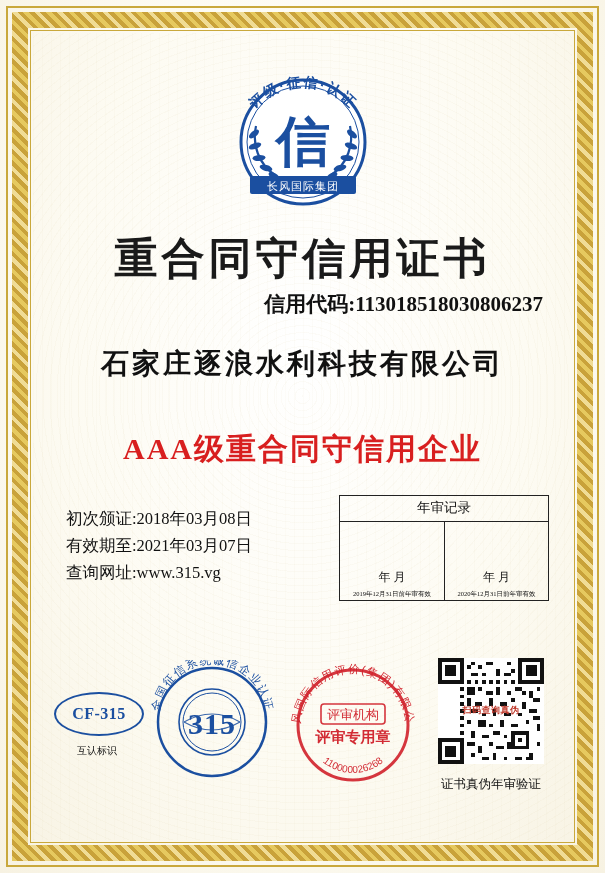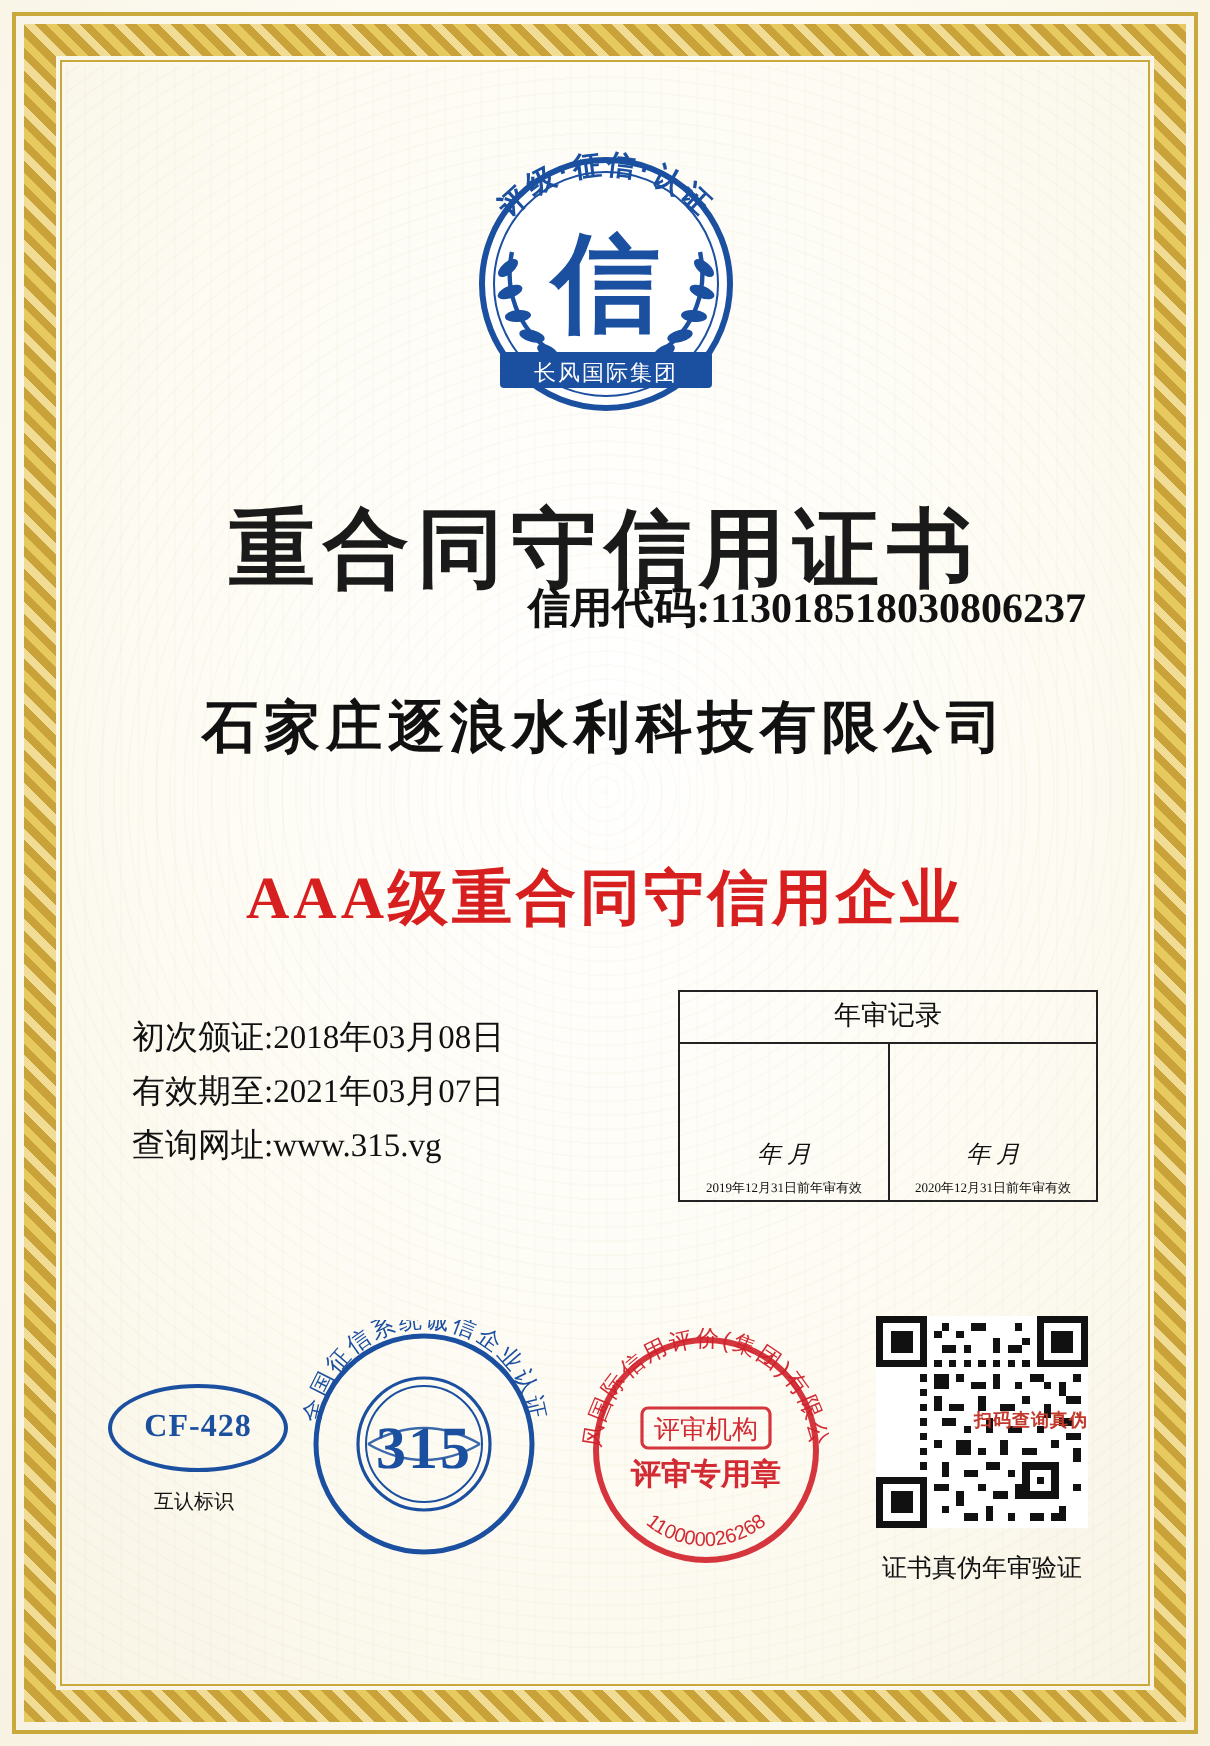--- a/index.html
+++ b/index.html
@@ -69,21 +69,21 @@
     transform: translateX(-50%);
     top: 24px;
     width: 170px;
     height: 155px;
   }
   .emblem-svg { display:block; }
 
   
   .main-title {
     position: absolute;
-    top: 206px;
+    top: 190px;
     left: 0; right: 0;
     text-align: center;
     font-family: "Liberation Serif", serif;
     font-weight: bold;
     font-size: 43px;
     letter-spacing: 4px;
     color: #1a1a1a;
   }
   .credit-code {
     position: absolute;
@@ -152,21 +152,20 @@
     box-sizing: border-box;
   }
   .review-cell + .review-cell { border-left: 1px solid #222; }
   .cell-ym {
     position: absolute;
     bottom: 14px;
     left: 0; right: 0;
     text-align: center;
     font-size: 12px;
     color: #111;
-    font-style: italic;
   }
   .cell-note {
     position: absolute;
     bottom: 1px;
     left: 0; right: 0;
     text-align: center;
     font-size: 6.5px;
     color: #111;
     white-space: nowrap;
   }
@@ -230,21 +229,21 @@
   .qr-caption {
     font-size: 12.5px;
     color: #111;
     margin-top: 12px;
     white-space: nowrap;
   }
   .qr-overlay {
     position: absolute;
     left: 0; right: 0;
     top: 46px;
-    text-align: right;
+    text-align: center;
     font-size: 9px;
     color: #c0392b;
     font-weight: bold;
     letter-spacing: 0.5px;
   }
 </style>
 </head>
 <body>
 
 <div class="certificate">
@@ -314,21 +313,21 @@
           <div class="cell-note">2019年12月31日前年审有效</div>
         </div>
         <div class="review-cell">
           <div class="cell-ym">年 月</div>
           <div class="cell-note">2020年12月31日前年审有效</div>
         </div>
       </div>
     </div>
 
     <div class="seal-cf">
-      <div class="cf-oval">CF-428</div>
+      <div class="cf-oval">CF-315</div>
       <div class="cf-caption">互认标识</div>
     </div>
 
     <div class="seal-blue">
       <svg width="125" height="125" viewBox="0 0 125 125" xmlns="http://www.w3.org/2000/svg">
         <defs>
           <path id="blueArc" d="M 10,64 A 53,53 0 1 1 115,64" fill="none"></path>
           <path id="blueArcBottom" d="M 14,64 A 49,49 0 0 0 111,64" fill="none"></path>
         </defs>
         <circle cx="62" cy="62" r="54" fill="none" stroke="#1b4fa0" stroke-width="2.5"></circle>

